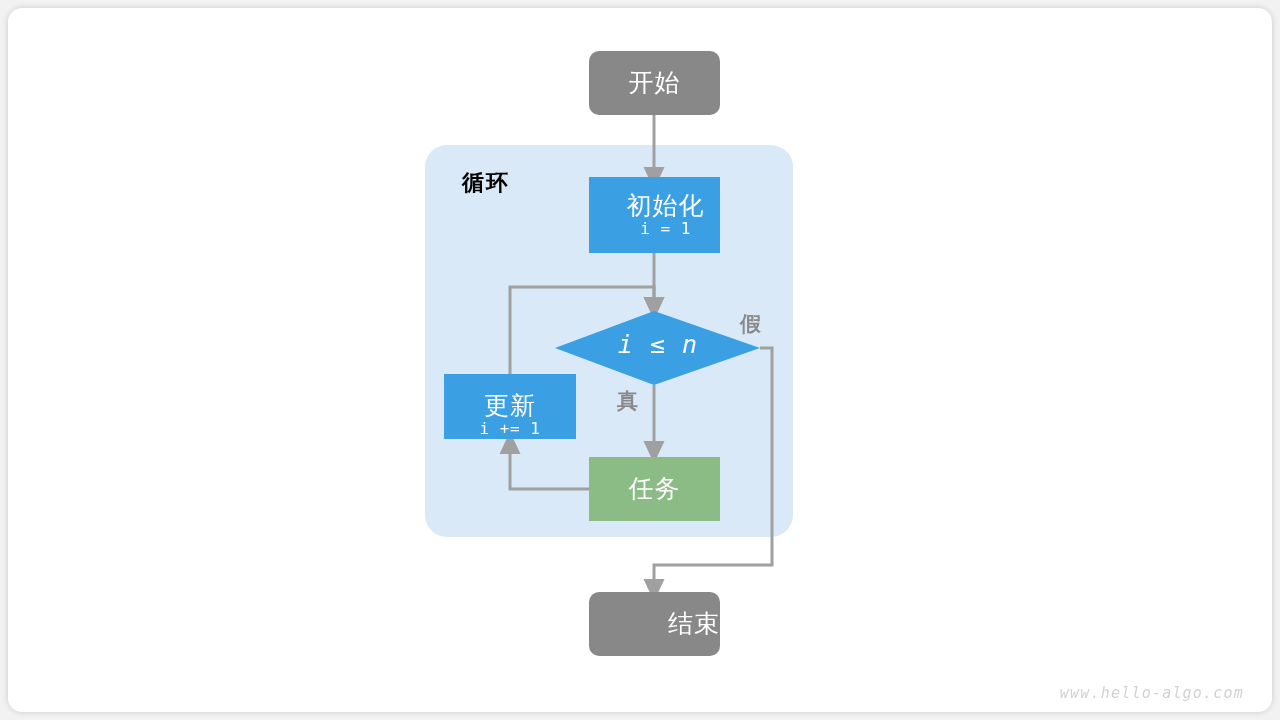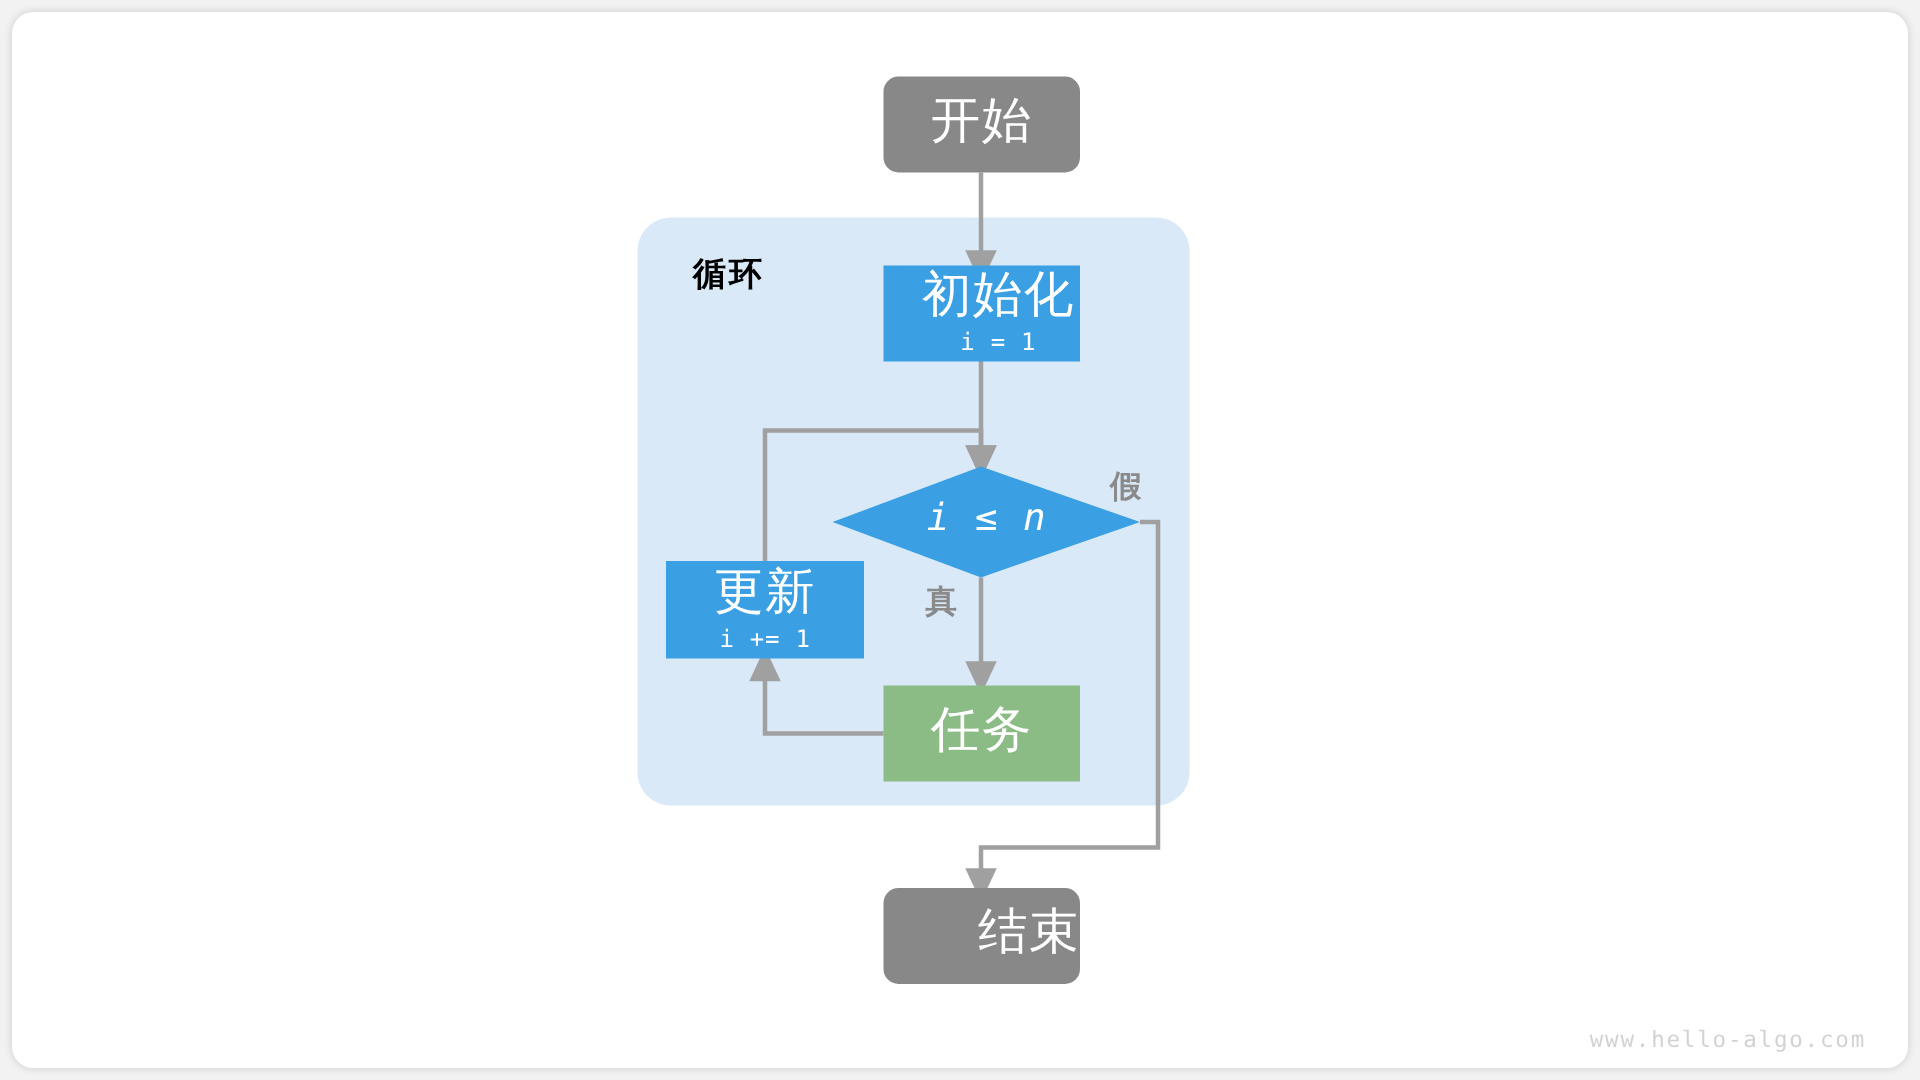--- a/index.html
+++ b/index.html
@@ -48,22 +48,22 @@
     flex-direction: column;
     align-items: center;
     justify-content: center;
     color: #ffffff;
     text-align: center;
     line-height: 1.18;
     user-select: none;
   }
 
   .node .cn {
-    font-family: Liberation Mono, monospace;
-    font-size: 33px;
+    font-family: Liberation Serif, serif;
+    font-size: 25px;
     letter-spacing: 1px;
   }
   .node .mono {
     font-family: "DejaVu Sans Mono", "Liberation Mono", monospace;
     font-size: 16px;
     letter-spacing: 0.5px;
   }
 
   
   .terminal {
@@ -133,20 +133,21 @@
   
   #watermark {
     position: absolute;
     right: 36px;
     bottom: 18px;
     color: #d2d2d2;
     font-family: "DejaVu Sans Mono", "Liberation Mono", monospace;
     font-size: 15px;
     letter-spacing: 1.2px;
     user-select: none;
+    font-style: italic;
   }
 
   .svg-layer {
     position: absolute;
     left: 0;
     top: 0;
     width: 1280px;
     height: 720px;
     pointer-events: none;
   }
@@ -181,28 +182,28 @@
 
       <path d="M760,348 L772,348 L772,565 L654,565 L654,590" fill="none" stroke="#a0a0a0" stroke-width="3" stroke-linejoin="miter" marker-end="url(#arrowhead)"></path>
 
       <polygon points="654,311 760,348 654,385 555,348" fill="#3AA0E3"></polygon>
     </svg>
 
     <div class="node terminal" style="left:589px; top:51px; width:131px; height:64px;">
       <span class="cn">开始</span>
     </div>
 
-    <div class="node process" style="left:589px; top:177px; width:131px; height:64px;padding-left:22px;">
+    <div class="node process" style="left:589px; top:177px; width:131px; height:76px;padding-left:22px;">
       <span class="cn">初始化</span>
       <span class="mono">i = 1</span>
     </div>
 
     <div id="decision-text">i ≤ n</div>
 
-    <div class="node process" style="left:444px; top:374px; width:132px; height:65px;">
+    <div class="node process" style="left:444px; top:374px; width:132px; height:65px;justify-content:flex-end;">
       <span class="cn">更新</span>
       <span class="mono">i += 1</span>
     </div>
 
     <div class="node task" style="left:589px; top:457px; width:131px; height:64px;">
       <span class="cn">任务</span>
     </div>
 
     <div class="node terminal" style="left:589px; top:592px; width:131px; height:64px;align-items:flex-end;">
       <span class="cn">结束</span>

